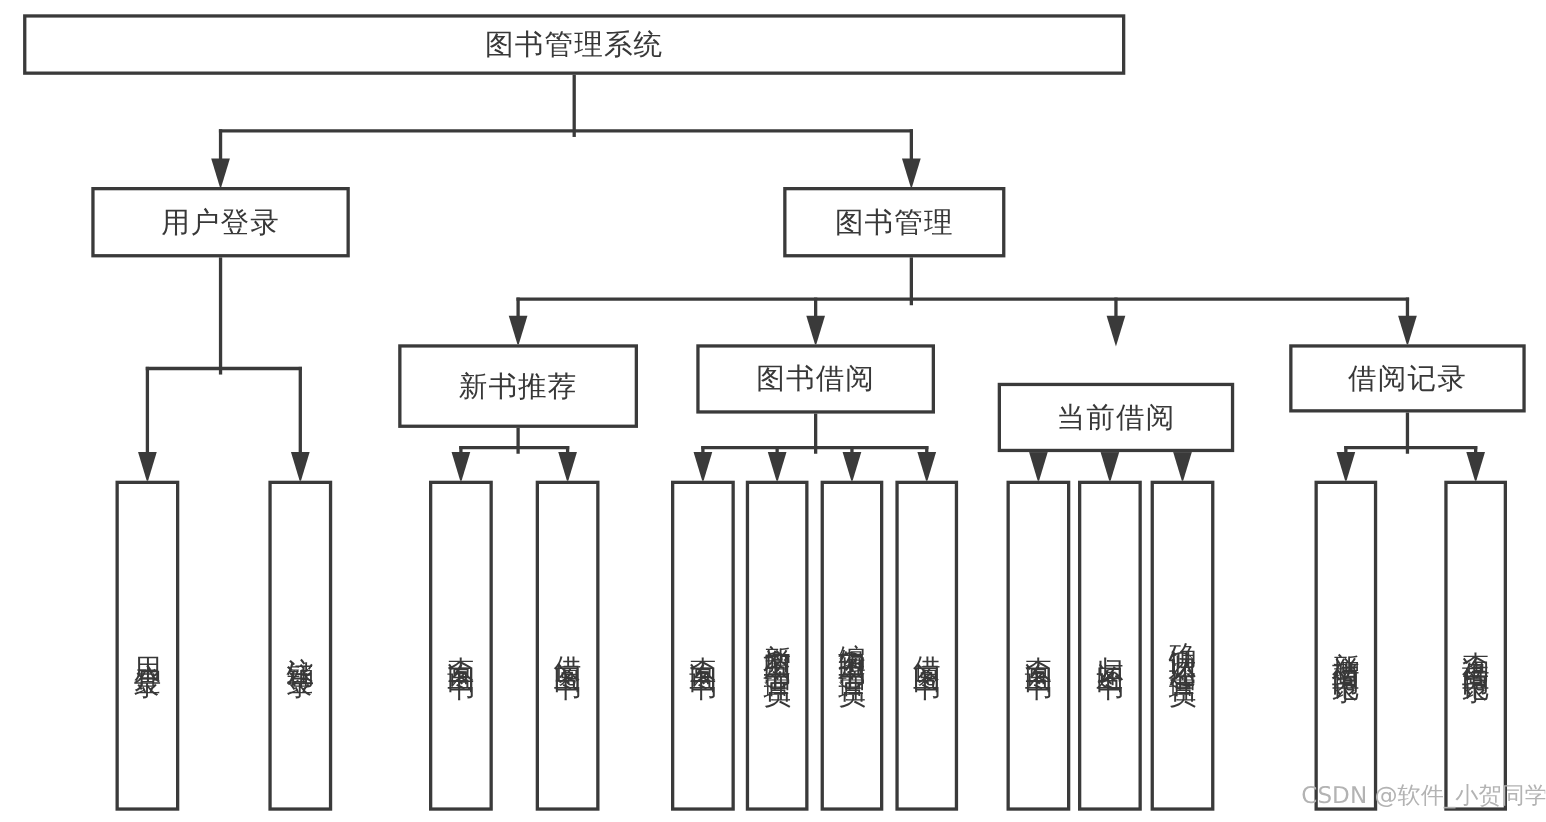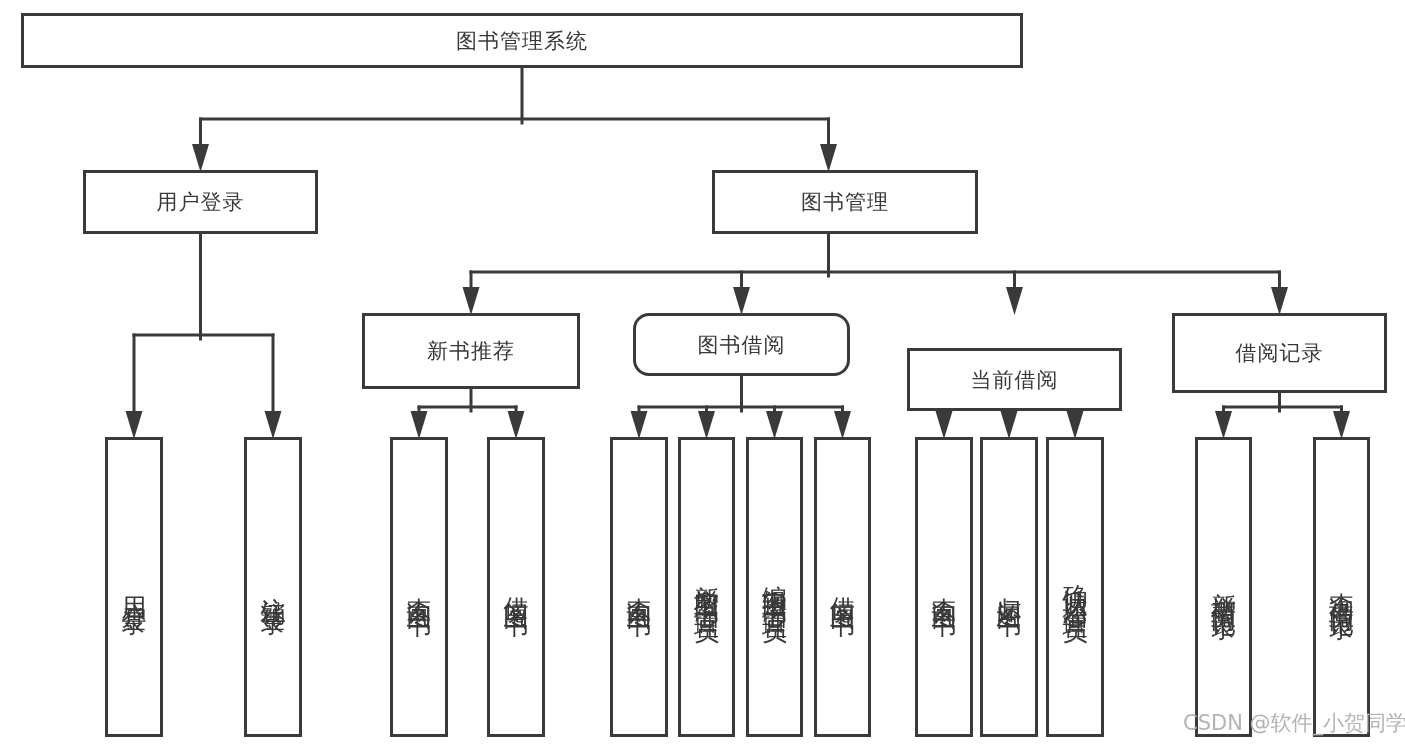--- a/index.html
+++ b/index.html
@@ -28,21 +28,21 @@
     box-sizing: border-box;
     border: 3px solid #3a3a3a;
     background: #ffffff;
     color: #383838;
     display: flex;
     align-items: center;
     justify-content: center;
     z-index: 2;
   }
   .node.h {
-    font-size: 21px;
+    font-size: 26px;
     letter-spacing: 1px;
     white-space: nowrap;
   }
   .node.v span {
     writing-mode: vertical-rl;
     text-orientation: mixed;
     font-size: 25px;
     letter-spacing: 5px;
     line-height: 1;
   }
@@ -114,39 +114,39 @@
       <line x1="1341.5" y1="407" x2="1341.5" y2="413" stroke="#3a3a3a" stroke-width="3" stroke-linecap="square"></line>
       <polygon points="1333,411 1350,411 1341.5,439" fill="#3a3a3a"></polygon>
     </svg>
   <div id="nodes">
       <div class="node h" style="left: 21px; top: 13px; width: 1002px; height: 55px;">
         <span>图书管理系统</span>
       </div>
       <div class="node h" style="left: 83px; top: 170px; width: 235px; height: 64px;">
         <span>用户登录</span>
       </div>
-      <div class="node h" style="left: 712px; top: 170px; width: 266px; height: 64px;">
+      <div class="node h" style="left: 712px; top: 170px; width: 202px; height: 64px;">
         <span>图书管理</span>
       </div>
       <div class="node v" style="left: 105px; top: 437px; width: 58px; height: 300px;">
         <span>用户登录</span>
       </div>
       <div class="node v" style="left: 244px; top: 437px; width: 58px; height: 300px;">
         <span>注销登录</span>
       </div>
       <div class="node h" style="left: 362px; top: 313px; width: 218px; height: 76px;">
         <span>新书推荐</span>
       </div>
-      <div class="node h" style="left: 633px; top: 313px; width: 217px; height: 63px; border-radius: 16px;">
+      <div class="node h" style="left: 633px; top: 313px; width: 217px; height: 63px;">
         <span>图书借阅</span>
       </div>
       <div class="node h" style="left: 907px; top: 313px; width: 215px; height: 63px; margin-top: 35px;">
         <span>当前借阅</span>
       </div>
-      <div class="node h" style="left: 1172px; top: 313px; width: 215px; height: 80px;">
+      <div class="node h" style="left: 1172px; top: 313px; width: 215px; height: 62px;">
         <span>借阅记录</span>
       </div>
       <div class="node v" style="left: 390px; top: 437px; width: 58px; height: 300px;">
         <span>查询图书</span>
       </div>
       <div class="node v" style="left: 487px; top: 437px; width: 58px; height: 300px;">
         <span>借阅图书</span>
       </div>
       <div class="node v" style="left: 610px; top: 437px; width: 58px; height: 300px;">
         <span>查询图书</span>

